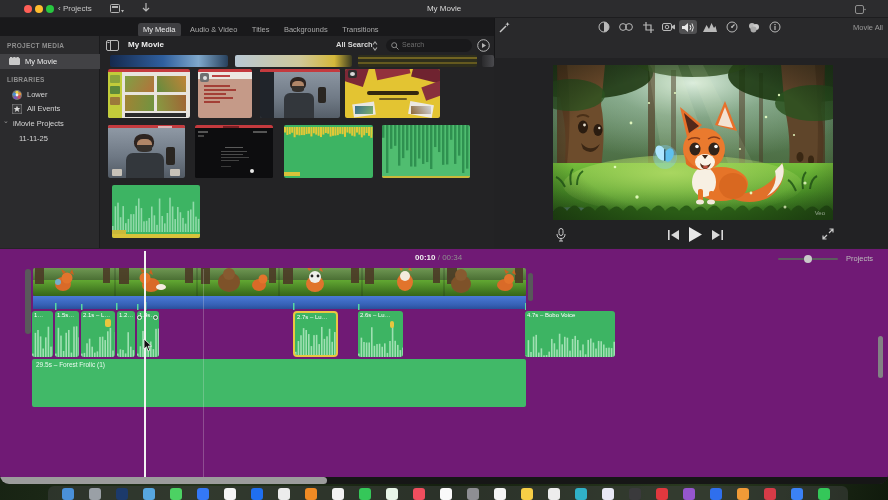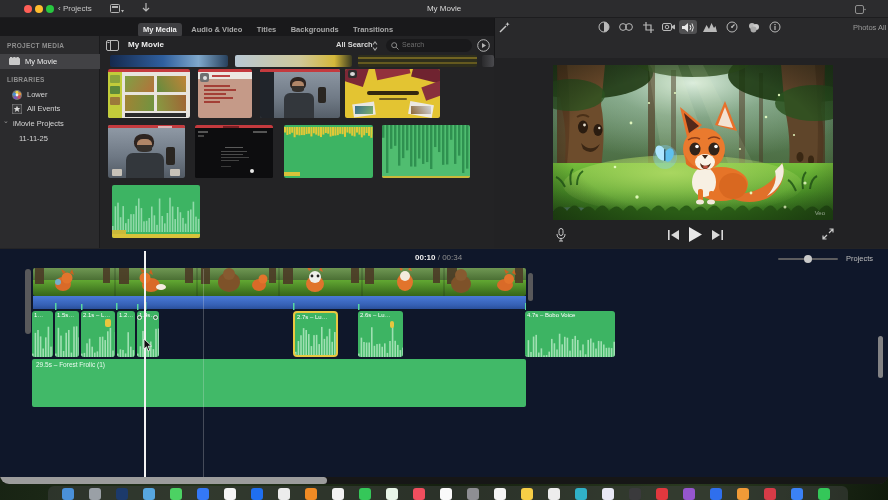--- a/index.html
+++ b/index.html
@@ -3,36 +3,36 @@
 <meta charset="utf-8">
 <style>
   * { margin:0; padding:0; box-sizing:border-box; }
   html,body { width:888px; height:500px; overflow:hidden; font-family:"Liberation Sans",sans-serif; }
   body { background:linear-gradient(100deg,#131d10,#24331c 30%,#15200f 55%,#2a3a20 80%,#101a0c); position:relative; }
   .abs { position:absolute; }
   .window { position:absolute; left:0; top:0; width:888px; height:484px; background:#2a2a2c; border-radius:0 0 9px 9px; overflow:hidden; }
   .titlebar { position:absolute; left:0; top:0; width:888px; height:18px; background:#2c2c2e; border-bottom:1px solid #1d1d1f; }
   .tl { position:absolute; top:5px; width:8px; height:8px; border-radius:50%; }
   .titlebar .txt { color:#c6c6c6; font-size:8px; line-height:18px; }
-  .tabbar { position:absolute; left:0; top:18px; width:494px; height:18px; background:#19191b;font-weight:bold; }
+  .tabbar { position:absolute; left:0; top:18px; width:494px; height:18px; background:#19191b; }
   .tab { display:inline-block; color:#a9a9a9; font-size:7.5px; line-height:12px; padding:1px 5px; margin-top:2px; border-radius:3px; }
   .tab.active { background:#3f3f42; color:#ececec; }
   .sidebar { position:absolute; left:0; top:36px; width:100px; height:212px; background:#2b2b2d; border-right:1px solid #1b1b1d; }
   .sec { color:#8f8f8f; font-size:6.5px; font-weight:bold; letter-spacing:.3px; }
   .side-item { color:#d6d6d6; font-size:7.5px; }
   .browser { position:absolute; left:100px; top:36px; width:394px; height:212px; background:#232325; }
   .thumb { position:absolute; border-radius:2px; overflow:hidden; background:#111; }
   .rpanel { position:absolute; left:494px; top:18px; width:394px; height:230px; background:#29292b; border-left:1px solid #161618; }
   .icn { position:absolute; top:2px; width:18px; height:14px; display:flex; align-items:center; justify-content:center; }
   .vol-row { position:absolute; left:0; top:20px; width:394px; height:20px; background:#252527; border-top:1px solid #1f1f21; border-bottom:1px solid #1c1c1e;}
   .pill { background:#48484a; color:#d8d8d8; font-size:7px; border-radius:3px; padding:1px 5px; }
   .slider { position:relative; background:#141416; border-radius:4px; height:7px; }
   .knob { position:absolute; top:-1px; width:9px; height:9px; background:#c9c9c9; border-radius:50%; }
   .viewerbg { position:absolute; left:494px; top:58px; width:394px; height:190px; background:#222224; }
-  .timeline { position:absolute; left:0; top:248px; width:888px; height:229px; background:#0f172a; border-top:1px solid #242426; }
+  .timeline { position:absolute; left:0; top:248px; width:888px; height:229px; background:#701a75; border-top:1px solid #242426; }
   .aclip { position:absolute; top:62px; height:46px; background:#3db463; border-radius:3px; overflow:hidden; }
   .aclip .lbl { position:absolute; left:2px; top:1px; right:1px; color:#fff; font-size:6px; white-space:nowrap; overflow:hidden; }
   .wave { position:absolute; left:0; bottom:0; width:100%; }
   .mus { position:absolute; left:32px; top:110px; width:494px; height:48px; background:#41b968; border-radius:2px; }
   .mus .lbl { position:absolute; left:4px; top:2px; color:#eafbef; font-size:6.5px; }
   .hscroll-track { position:absolute; left:0; top:477px; width:888px; height:7px; background:#161616; }
   .hscroll-thumb { position:absolute; left:0px; top:477px; width:327px; height:7px; background:#9c9c9c; border-radius:0 4px 4px 0; }
   .dock { position:absolute; left:48px; top:486px; width:800px; height:14px; background:rgba(58,62,58,.6); border-radius:6px 6px 0 0; }
   .dicon { position:absolute; top:488px; width:12px; height:12px; border-radius:3px; }
 </style>
@@ -385,21 +385,21 @@
           <circle cx="5.5" cy="7.5" r="3" fill="#a9a9a9"></circle>
         </svg>
       </div>
     <div class="icn" style="left:271px">
         <svg width="12" height="12" viewBox="0 0 12 12">
           <circle cx="6" cy="6" r="5" fill="none" stroke="#b9b9b9"></circle>
           <rect x="5.4" y="5" width="1.2" height="4" fill="#b9b9b9"></rect>
           <rect x="5.4" y="3" width="1.2" height="1.2" fill="#b9b9b9"></rect>
         </svg>
       </div>
-    <div class="abs" style="left:358px;top:5px;color:#9a9a9a;font-size:7.5px">Photos All</div>
+    <div class="abs" style="left:358px;top:5px;color:#9a9a9a;font-size:7.5px">Movie All</div>
 
   </div>
 
   <div class="viewerbg">
     <svg class="abs" style="left:59px;top:7px" width="280" height="155" viewBox="0 0 280 155">
       <defs>
         <linearGradient id="sky" x1="0" y1="0" x2="0" y2="1">
             <stop offset="0" stop-color="#6f9a7a"></stop>
             <stop offset="0.6" stop-color="#4e7046"></stop>
             <stop offset="1" stop-color="#3a5832"></stop>

